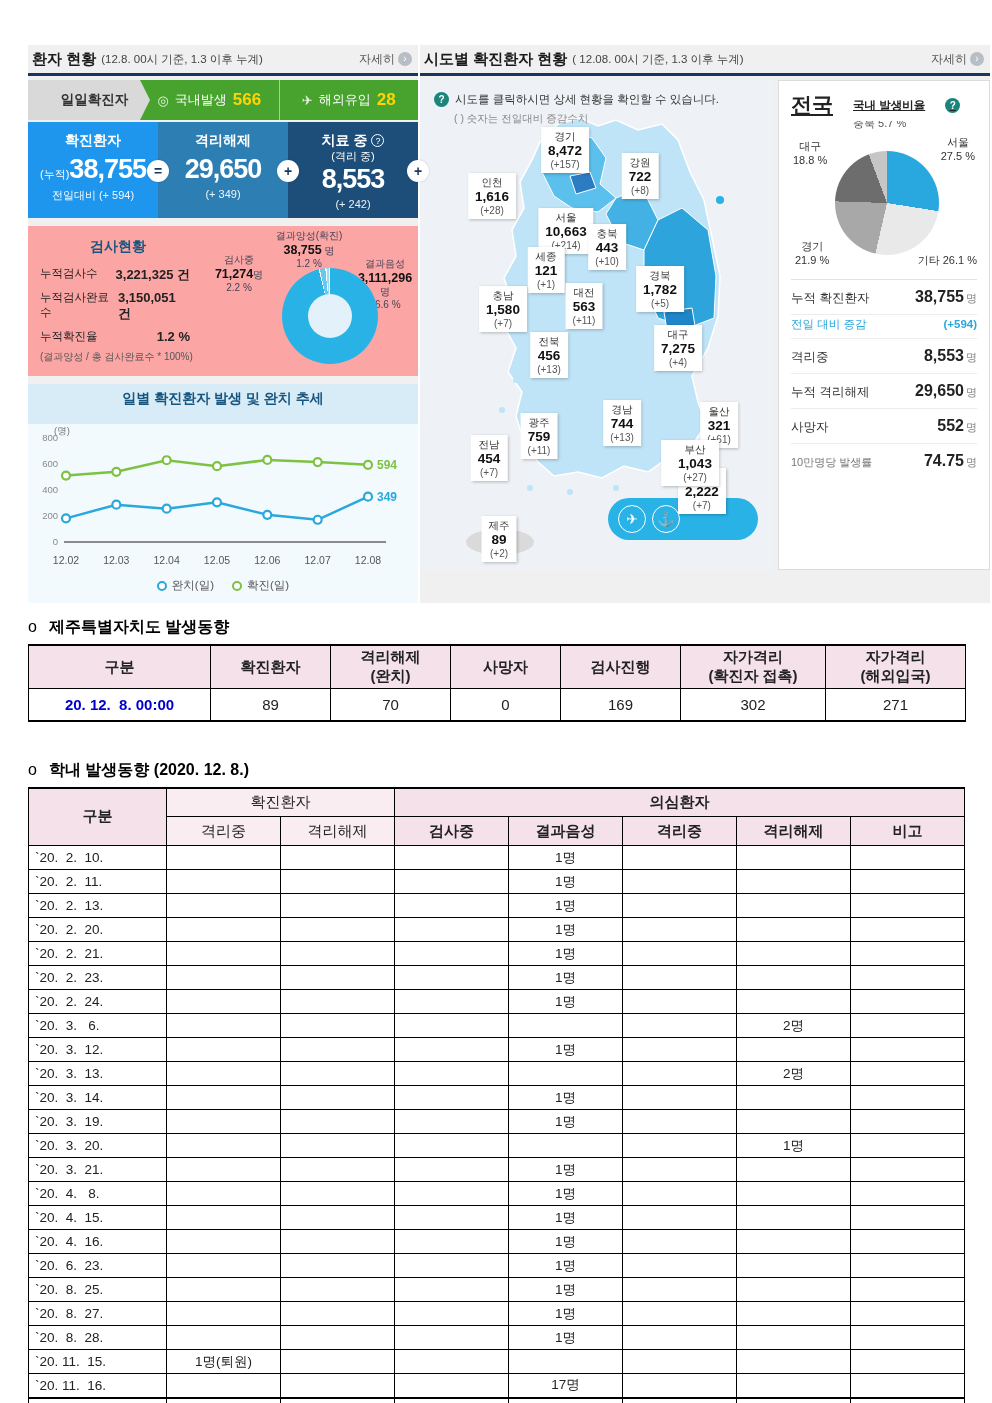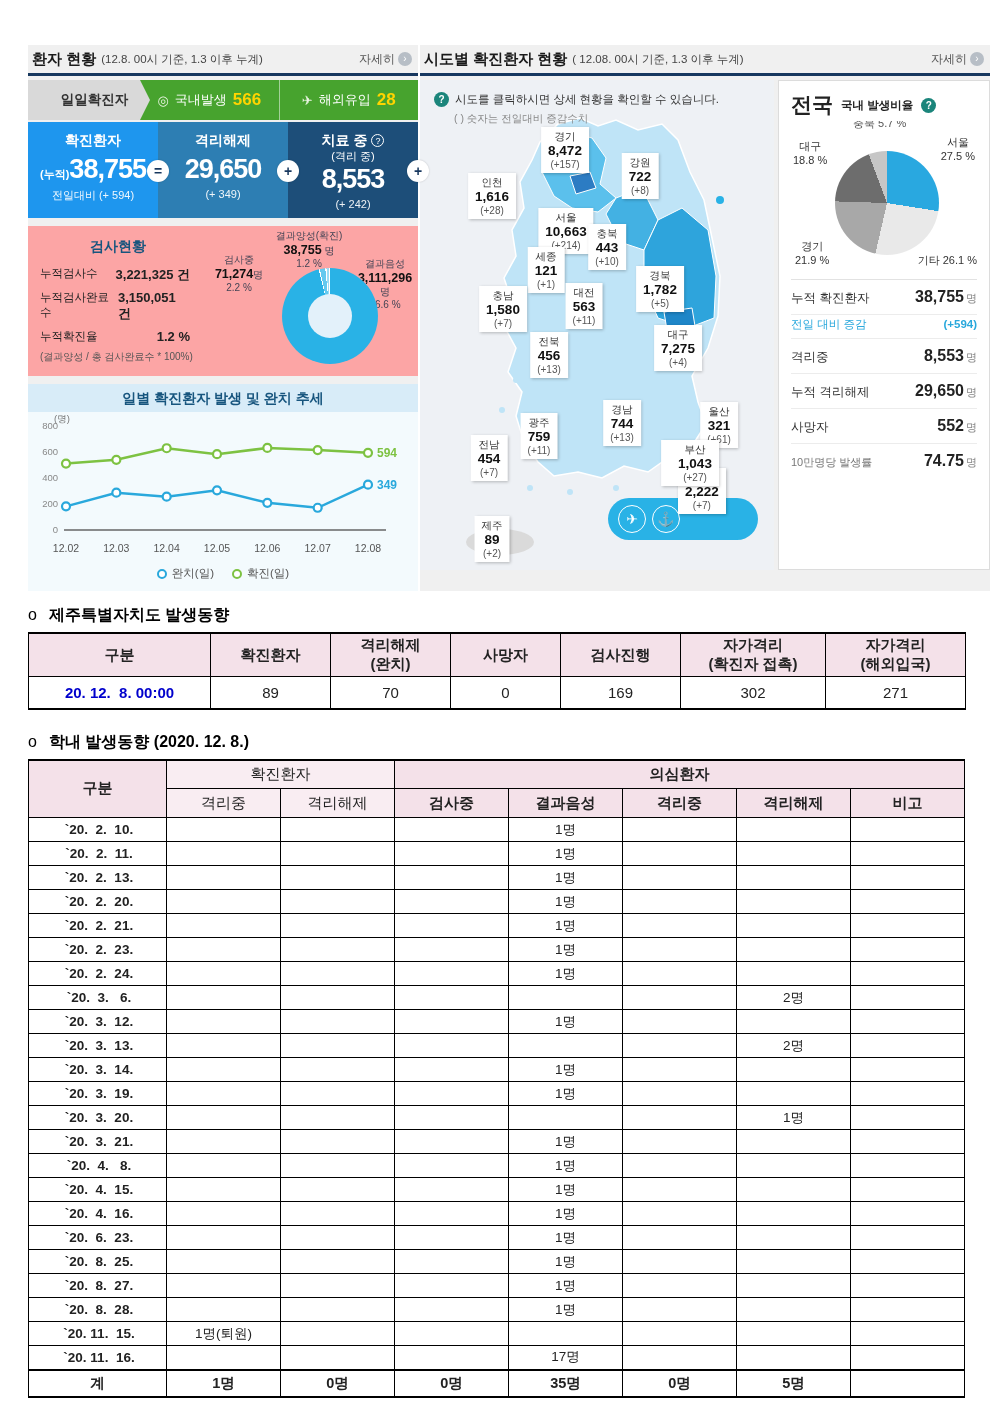--- a/index.html
+++ b/index.html
@@ -28,21 +28,21 @@
   .daily-half + .daily-half { border-left:1px solid rgba(255,255,255,.5); }
   .daily-num { color:#ffd400; font-weight:bold; font-size:17px; }
   .mini-ic { font-size:13px; color:#eaf5e2; }
 
   
   .stats { display:flex; height:96px; margin-top:2px; position:relative; }
   .stat { flex:1; color:#fff; text-align:center; padding-top:10px; position:relative; }
   .stat-label { font-weight:bold; font-size:14px; }
   .stat-label2 { font-size:11px; margin-top:-1px; }
   .stat-num { font-size:27px; font-weight:bold; letter-spacing:-1px; margin-top:4px; white-space:nowrap; }
-  .stat-num .pfx { font-size:11px; font-weight:bold; letter-spacing:0; }
+  .stat-num .pfx { font-size:11px; font-weight:normal; letter-spacing:0; }
   .stat-sub { font-size:11px; margin-top:3px; color:rgba(255,255,255,.92); }
   .q-ic { display:inline-block; width:13px; height:13px; border:1px solid #fff; border-radius:50%; font-size:9px; line-height:12px; font-weight:normal; vertical-align:1px; }
   .op { position:absolute; top:38px; right:-11px; width:22px; height:22px; background:#fff; border-radius:50%; color:#17375e; font-weight:bold; font-size:14px; line-height:22px; text-align:center; z-index:3; box-shadow:0 0 2px rgba(0,0,0,.2); }
 
   
   .test { display:flex; margin-top:8px; background:#fca5a5; height:150px; }
   .test-left { width:168px; padding:12px 0 0 12px; }
   .test-title { text-align:center; font-weight:bold; font-size:14px; color:#17557e; margin-bottom:10px; }
   .test-row { display:flex; justify-content:space-between; font-size:11.5px; margin-bottom:6px; padding-right:6px; }
   .test-row b { font-size:13px; }
@@ -51,21 +51,21 @@
   .donut { position:absolute; left:86px; top:42px; width:96px; height:96px; border-radius:50%; }
   .donut:after { content:""; position:absolute; left:26px; top:26px; width:44px; height:44px; background:#e3f1fa; border-radius:50%; }
   .d-lab { position:absolute; font-size:10px; color:#445; text-align:center; line-height:1.25; }
   .d-lab b { font-size:12.5px; color:#111; }
   .d-top { left:58px; top:4px; width:110px; }
   .d-left { left:2px; top:28px; width:82px; }
   .d-right { left:150px; top:32px; width:78px; }
 
   
   .trend { margin-top:8px; background:#f3fafd; padding-bottom:4px; }
-  .trend-head { background:#d8ecf8; color:#17557e; font-weight:bold; font-size:14px; text-align:center; height:28px; line-height:28px; }
+  .trend-head { background:#d8ecf8; color:#17557e; font-weight:bold; font-size:14px; text-align:center; height:40px; line-height:28px; }
   .legend { display:flex; justify-content:center; gap:18px; font-size:11.5px; color:#555; padding:2px 0 6px; }
   .leg-item { display:flex; align-items:center; gap:5px; }
   .ring { width:10px; height:10px; border-radius:50%; background:#fff; border:2.5px solid #29a8dc; }
   .ring.green { border-color:#7dc242; }
 
   
   .map-flex { display:flex; gap:4px; height:490px; margin-top:4px; }
   .map-area { flex:1; background:#eef1f5; position:relative; overflow:hidden; }
   .map-note { position:absolute; left:14px; top:12px; font-size:11.5px; color:#333; display:flex; gap:6px; align-items:center; z-index:5; }
   .map-note2 { position:absolute; left:34px; top:32px; font-size:10.5px; color:#888; z-index:5; }
@@ -74,21 +74,21 @@
   .region { position:absolute; transform:translateX(-50%); background:#fff; box-shadow:1px 1px 3px rgba(0,0,0,.25); padding:3px 7px 2px; text-align:center; line-height:1.2; z-index:4; cursor:pointer; }
   .region .r-name { font-size:10.5px; color:#333; }
   .region .r-val { font-size:13.5px; font-weight:bold; color:#111; }
   .region .r-delta { font-size:10px; color:#555; }
   .qr-pill { position:absolute; left:188px; top:418px; width:150px; height:42px; background:#29b2e6; border-radius:21px; display:flex; align-items:center; padding-left:10px; gap:6px; z-index:3; cursor:pointer; }
   .qr-ic { width:28px; height:28px; border:1.5px solid #fff; border-radius:50%; color:#fff; font-size:14px; line-height:26px; text-align:center; }
   .qr-card { position:absolute; left:258px; top:388px; z-index:4; }
 
   
   .nat { width:212px; background:#fff; border:1px solid #dcdcdc; padding:10px 12px 0; }
-  .nat-head { display:flex; align-items:center; gap:8px; }
+  .nat-head { display:flex; align-items:center; gap:20px;text-decoration:underline; }
   .nat-title { font-size:21px; font-weight:bold; }
   .nat-sub { font-size:11.5px; font-weight:bold; }
   .pie-wrap { position:relative; height:158px; overflow:hidden; margin-top:2px; }
   .pie { position:absolute; left:44px; top:30px; width:104px; height:104px; border-radius:50%; }
   .p-lab { position:absolute; font-size:11px; color:#333; text-align:center; line-height:1.3; }
   .nat-stats { border-top:1px solid #e2e2e2; }
   .nat-row { display:flex; align-items:baseline; justify-content:space-between; padding:8px 0 7px; border-bottom:1px solid #ececec; }
   .nat-row:last-child { border-bottom:none; }
   .nr-label { font-size:12.5px; color:#333; }
   .nr-val { font-size:16px; font-weight:bold; }
@@ -103,21 +103,21 @@
   table { border-collapse:collapse; width:937px; table-layout:fixed; }
   th,td { border:1px solid #000; font-size:14px; text-align:center; padding:2px 3px; overflow:hidden; white-space:pre; }
   th { background:#f4e1e9; font-weight:bold; font-size:15px; }
   .thick-top { border-top:2.5px solid #000; }
   .jeju td { height:32px; font-size:15px; }
   .jeju th { height:24px; }
   .jeju tr:last-child td { border-bottom:2.5px solid #000; }
   .jeju-date { color:#0000cc; font-weight:bold; }
   .school td { height:24px; font-size:13.5px; }
   .school th { height:29px; }
-  .school td.date { text-align:center; padding-left:6px;font-weight:bold; }
+  .school td.date { text-align:left; padding-left:6px; }
   .school tr.total td { font-weight:bold; height:27px; border-top:2px solid #000; border-bottom:2.5px solid #000; font-size:14.5px; }
 </style>
 </head>
 <body>
 
 <div class="wrap">
 
   <div class="dash">
 
     <div class="card left-card">
@@ -390,21 +390,21 @@
               <div class="r-val">454</div>
               <div class="r-delta">(+7)</div>
             </div>
 
             <div class="region" style="left: 270px; top: 360px; padding-left: 17px;">
               <div class="r-name">부산</div>
               <div class="r-val">1,043</div>
               <div class="r-delta">(+27)</div>
             </div>
 
-            <div class="region" style="left: 72px; top: 436px;">
+            <div class="region" style="left: 79px; top: 436px;">
               <div class="r-name">제주</div>
               <div class="r-val">89</div>
               <div class="r-delta">(+2)</div>
             </div>
           </div>
 
         <div class="nat">
           <div class="nat-head">
             <span class="nat-title">전국</span>
             <span class="nat-sub">국내 발생비율</span>
@@ -469,21 +469,21 @@
       <td>89</td>
       <td>70</td>
       <td>0</td>
       <td>169</td>
       <td>302</td>
       <td>271</td>
     </tr>
   </tbody>
     </table>
 
-  <div class="section-head" style="margin-top:22px"><span class="o">o</span><span>학내 발생동향</span> <span>(2020. 12. 8.)</span></div>
+  <div class="section-head" style="margin-top:38px"><span class="o">o</span><span>학내 발생동향</span> <span>(2020. 12. 8.)</span></div>
   <table class="school thick-top">
     <thead>
       <tr>
         <th rowspan="2" style="width:138px">구분</th>
         <th colspan="2" style="background:#f9edf2; font-weight:normal">확진환자</th>
         <th colspan="5">의심환자</th>
       </tr>
       <tr>
         <th style="width:112px; background:#f9edf2; font-weight:normal">격리중</th>
         <th style="width:118px; background:#f9edf2; font-weight:normal">격리해제</th>

